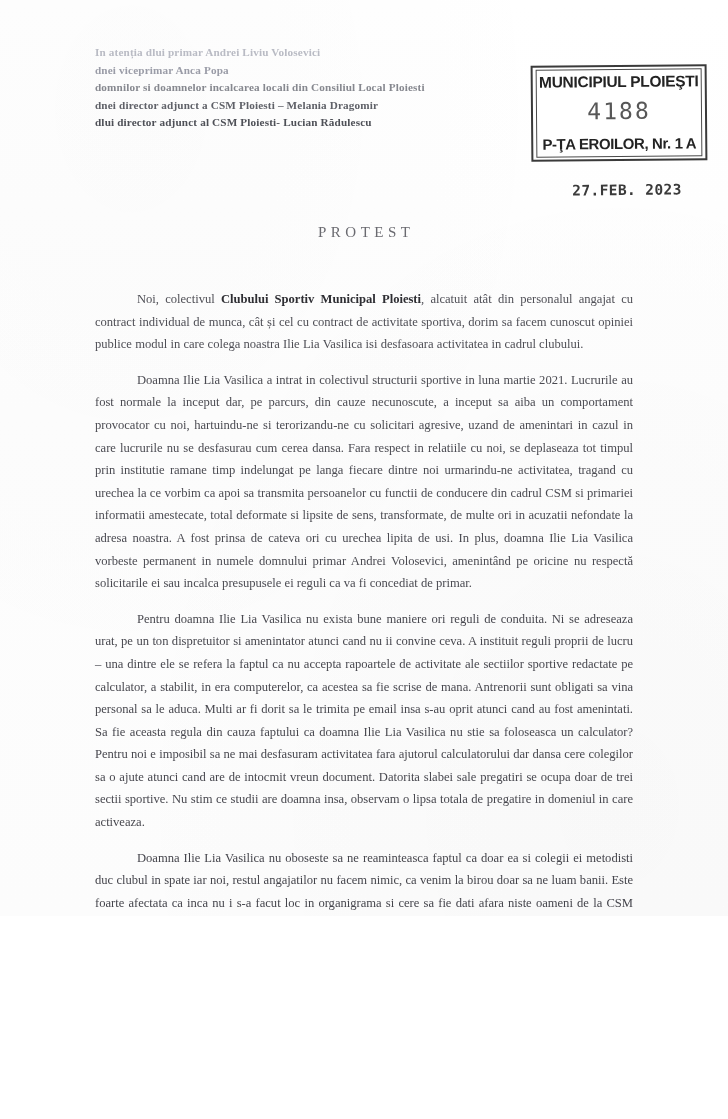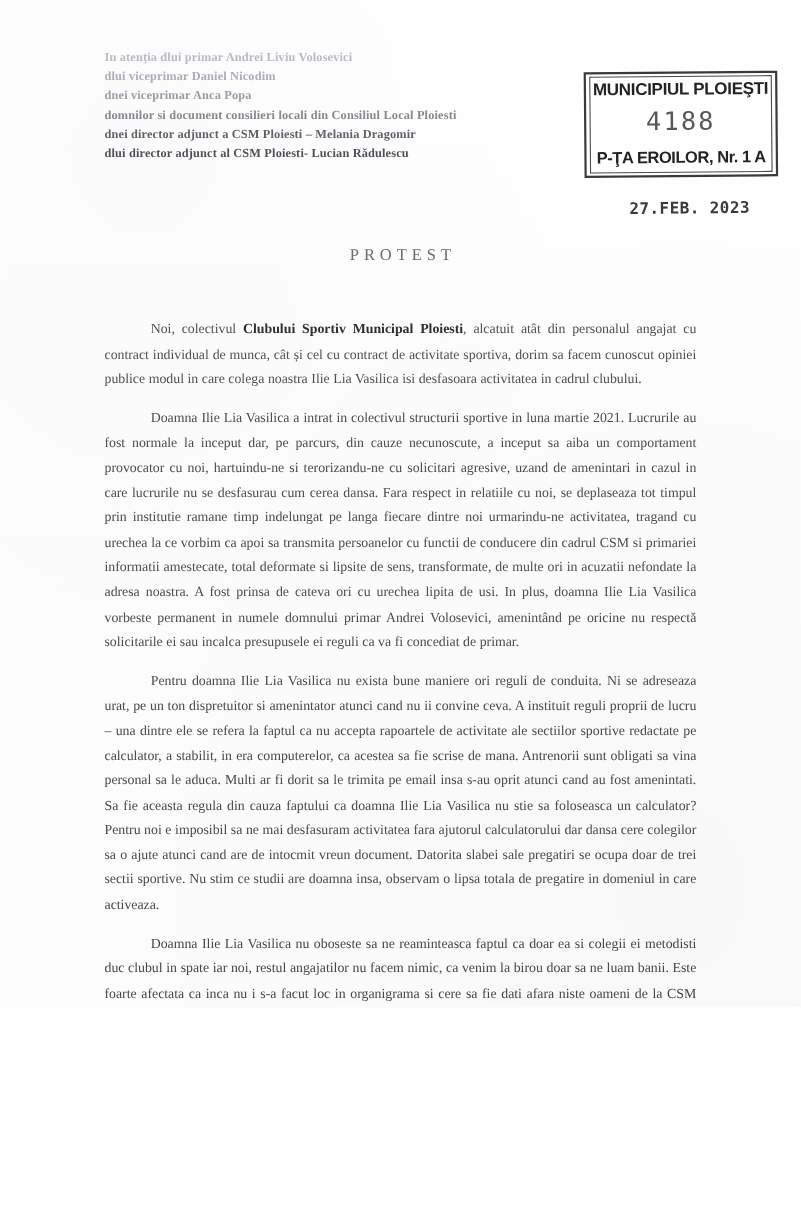--- a/index.html
+++ b/index.html
@@ -164,23 +164,22 @@
   .para.p3 { color: #48484f; }
   .para.p4 { color: #45454c; }
 </style>
 </head>
 <body>
 
 <div id="page">
 
   <div id="addressee-block">
     <div class="addressee-line f1">In atenția dlui primar Andrei Liviu Volosevici</div>
-    <div class="addressee-line f2">dlui viceprimar Daniel Nicodim</div>
     <div class="addressee-line f3">dnei viceprimar Anca Popa</div>
-    <div class="addressee-line f4">domnilor si document consilieri locali din Consiliul Local Ploiesti</div>
+    <div class="addressee-line f4">domnilor si doamnelor incalcarea locali din Consiliul Local Ploiesti</div>
     <div class="addressee-line f6">dnei director adjunct a CSM Ploiesti – Melania Dragomir</div>
     <div class="addressee-line f7">dlui director adjunct al CSM Ploiesti- Lucian Rădulescu</div>
   </div>
 
   <div id="stamp">
     <div id="stamp-inner">
       <div class="stamp-city">MUNICIPIUL PLOIEŞTI</div>
       <div class="stamp-number">4188</div>
       <div class="stamp-address">P-ŢA EROILOR, Nr. 1 A</div>
     </div>

